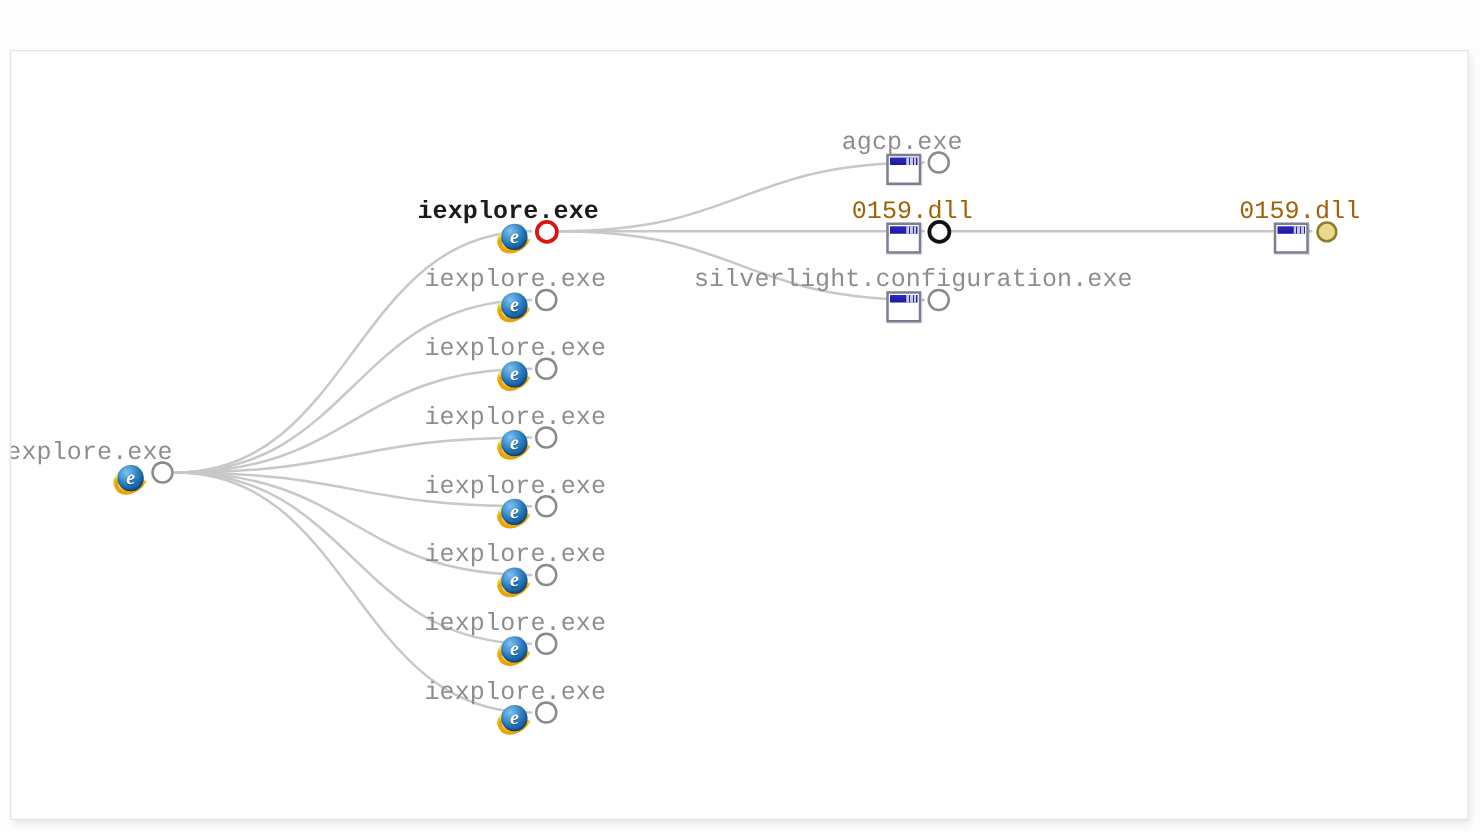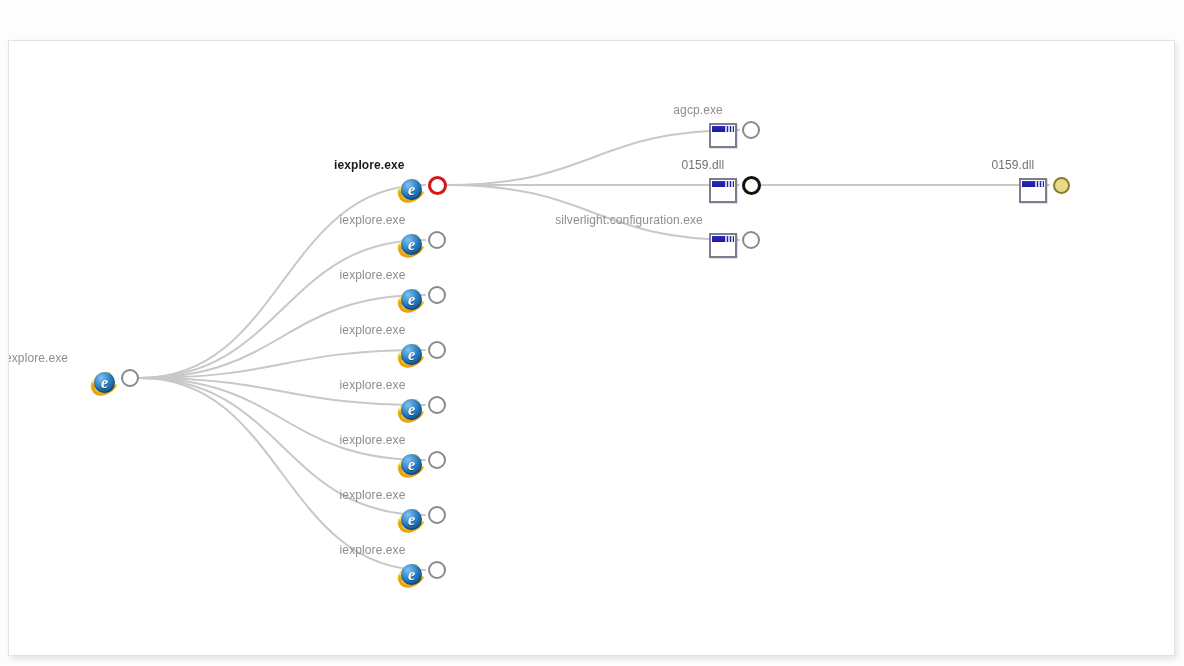--- a/index.html
+++ b/index.html
@@ -37,28 +37,29 @@
   #graph-svg {
     position: absolute;
     left: 0; top: 0;
     width: 1167px;
     height: 616px;
     display: block;
   }
   
   .node-label {
     position: absolute;
-    font-size: 12px;
+    font-size: 20px;
     white-space: nowrap;
     letter-spacing: 0.1px;
     pointer-events: none;
+    font-family: Liberation Mono, monospace;
   }
   .node-label.dim   { color: #8d8d8d; font-weight: 400; }
   .node-label.bold  { color: #1b1b1b; font-weight: 700; }
-  .node-label.plain { color: #737373; font-weight: 400; }
+  .node-label.plain { color: #a16207; font-weight: 400; }
 
   
   .node {
     position: absolute;
     width: 0; height: 0;
   }
   
   .node-dot {
     position: absolute;
     border-radius: 50%;

